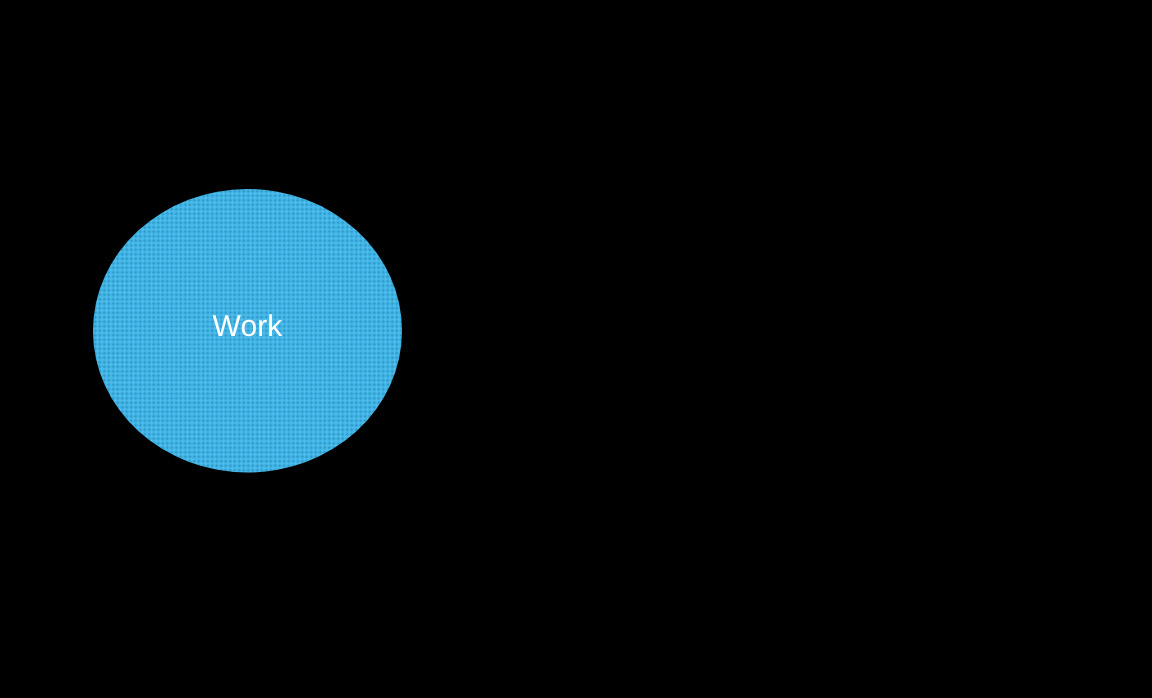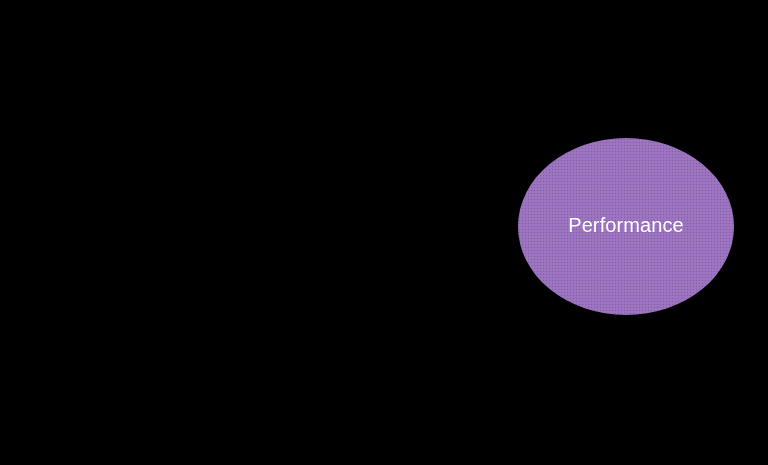--- a/index.html
+++ b/index.html
@@ -86,19 +86,19 @@
     height: 177px;
     background-color: #9B72C0;
   }
   #shape-performance .shape-label { transform: translateY(-2px); }
 </style>
 </head>
 <body>
 
 <div id="canvas">
 
+  <div class="shape" id="shape-work">
+    <span class="shape-label">Work</span>
+  </div>
 
 
-  <div class="shape" id="shape-performance">
-    <span class="shape-label">Performance</span>
-  </div>
 
 </div>
 
 </body></html>

